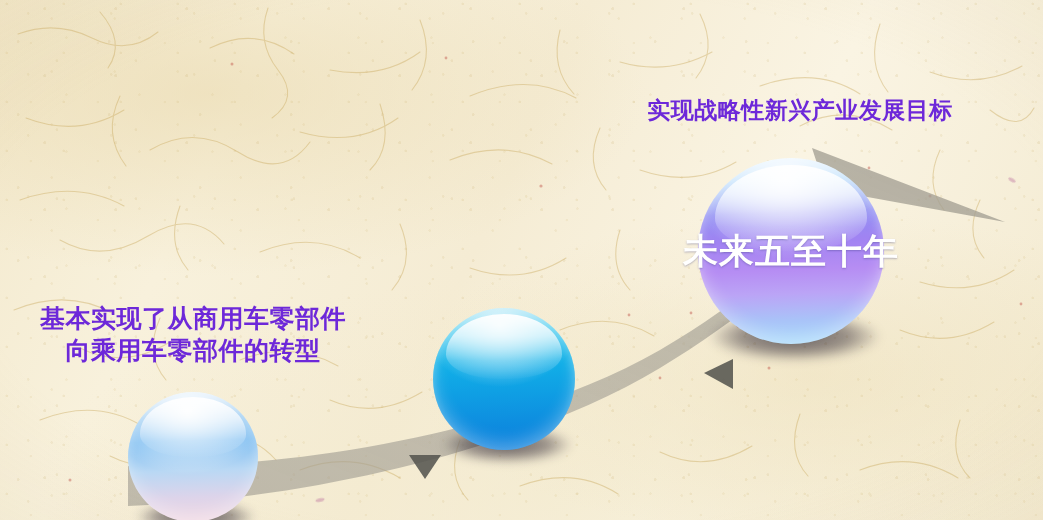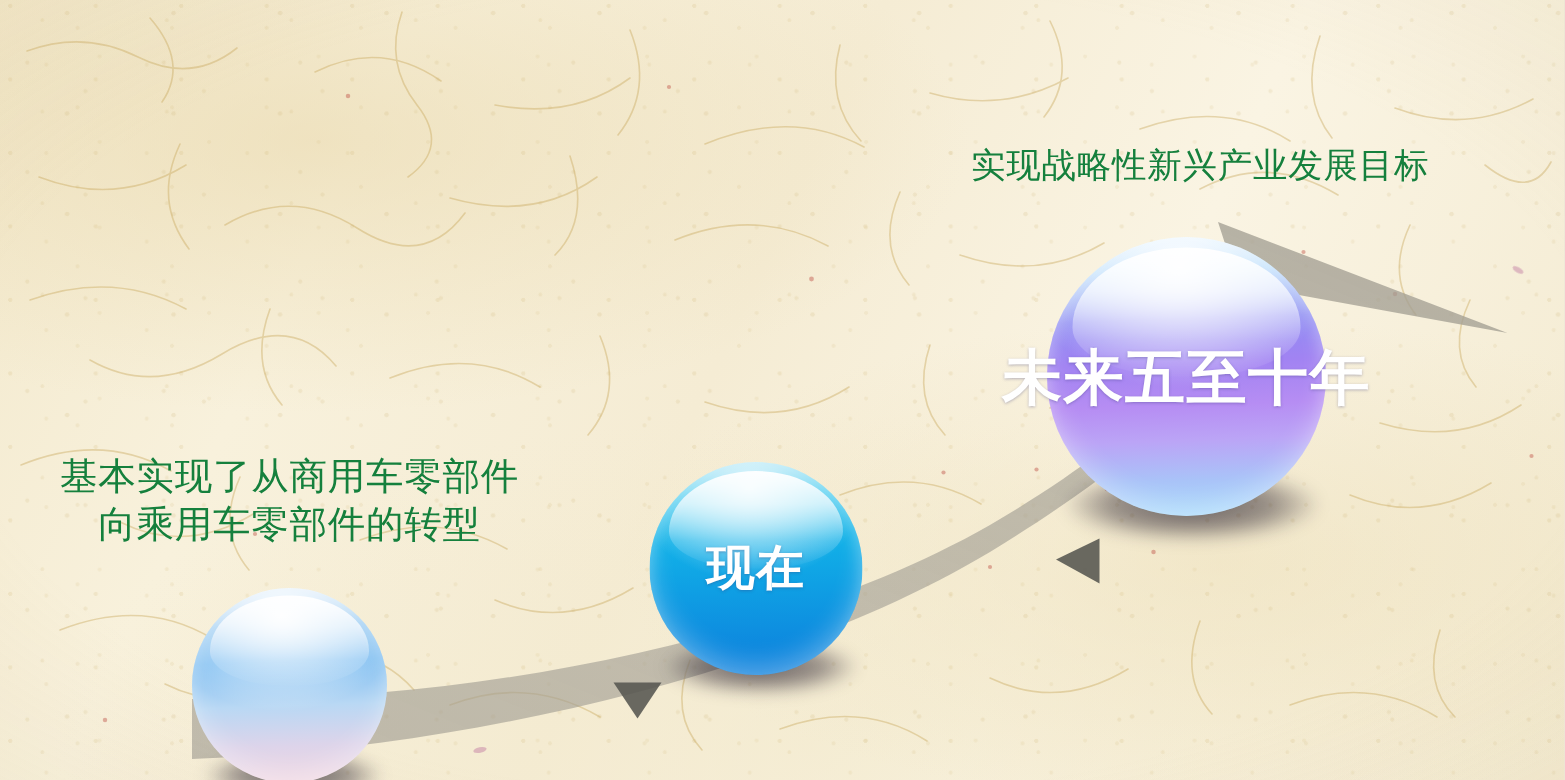--- a/index.html
+++ b/index.html
@@ -122,27 +122,27 @@
       linear-gradient(178deg, #7fd9f2 0%, #2bc4ee 16%, #12b2e8 36%, #0fa0e4 58%, #0e8fe0 78%, #0b7ddc 100%);
   }
   #sphere-now .label { font-size: 32px; }
 
   #sphere-future { left: 698px; top: 158px; width: 186px; height: 186px; }
   #sphere-future .ball {
     background:
       radial-gradient(ellipse 115% 90% at 47% 11%, rgba(255,255,255,0.92) 0%, rgba(255,255,255,0.0) 48%),
       linear-gradient(178deg, #d9efff 0%, #a9d6fb 13%, #8f8df3 30%, #a183f2 45%, #b68df3 60%, #bba4f6 72%, #a9c3f8 86%, #a8ddfb 100%);
   }
-  #sphere-future .label { font-size: 40px; }
+  #sphere-future .label { font-size: 35px; }
 
   
   .caption {
     position: absolute;
-    color: #15803d;
-    font-weight: normal;
+    color: #6d28d9;
+    font-weight: bold;
     line-height: 1.28;
     white-space: pre-line;
     letter-spacing: 0.5px;
   }
   #caption-past   { left: 28px;  top: 302px; width: 330px; text-align: center; font-size: 25px; }
   #caption-now    { left: 330px; top: 228px; width: 360px; text-align: center; font-size: 21px; }
   #caption-future { left: 600px; top: 96px;  width: 400px; text-align: center; font-size: 23px; }
 </style>
 </head>
 <body>
@@ -268,21 +268,20 @@
     </div>
     <div class="rim"></div>
   </div>
 
   <div class="sphere" id="sphere-now">
     <div class="shadow"></div>
     <div class="ball">
       <div class="gloss"></div>
     </div>
     <div class="rim"></div>
-    <div class="label">现在</div>
   </div>
 
   <div class="sphere" id="sphere-future">
     <div class="shadow"></div>
     <div class="ball">
       <div class="gloss"></div>
     </div>
     <div class="rim"></div>
     <div class="label">未来五至十年</div>
   </div>

